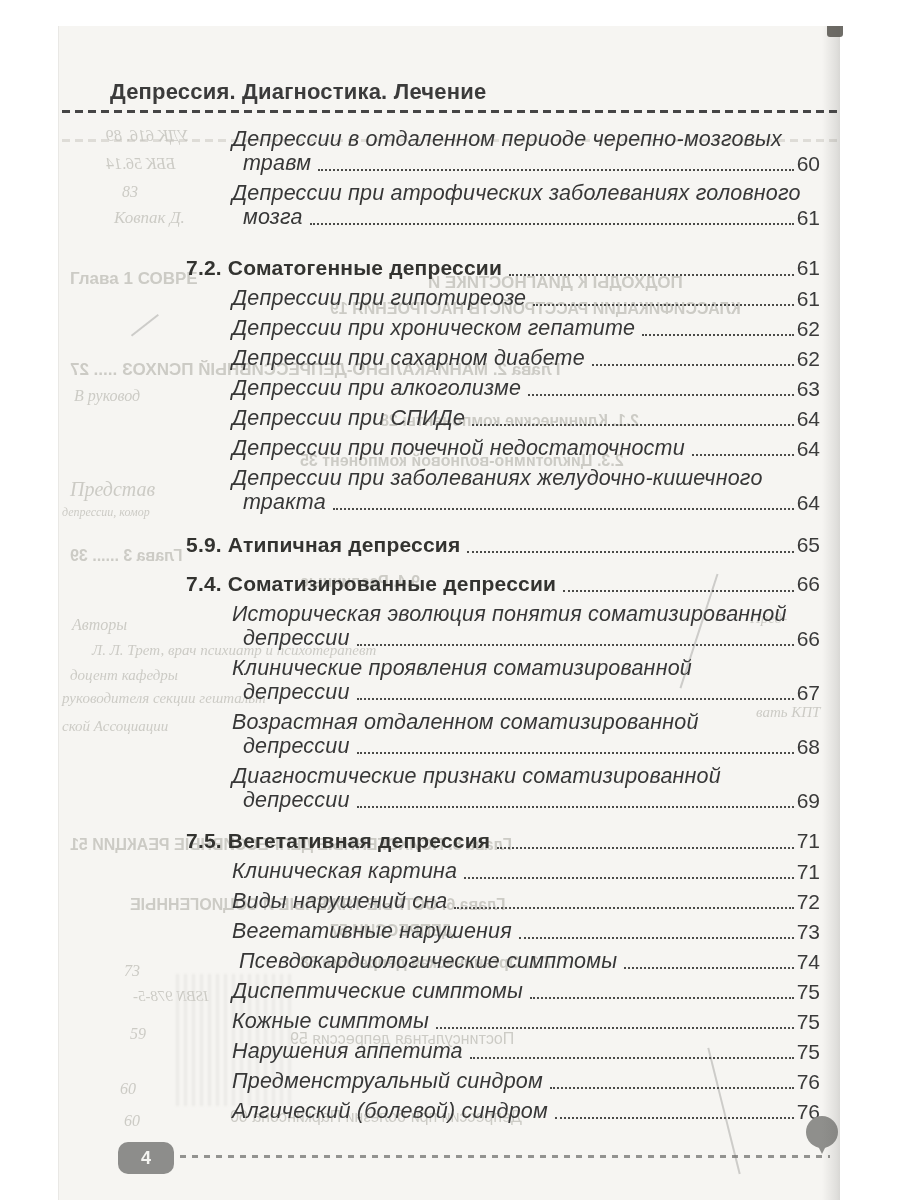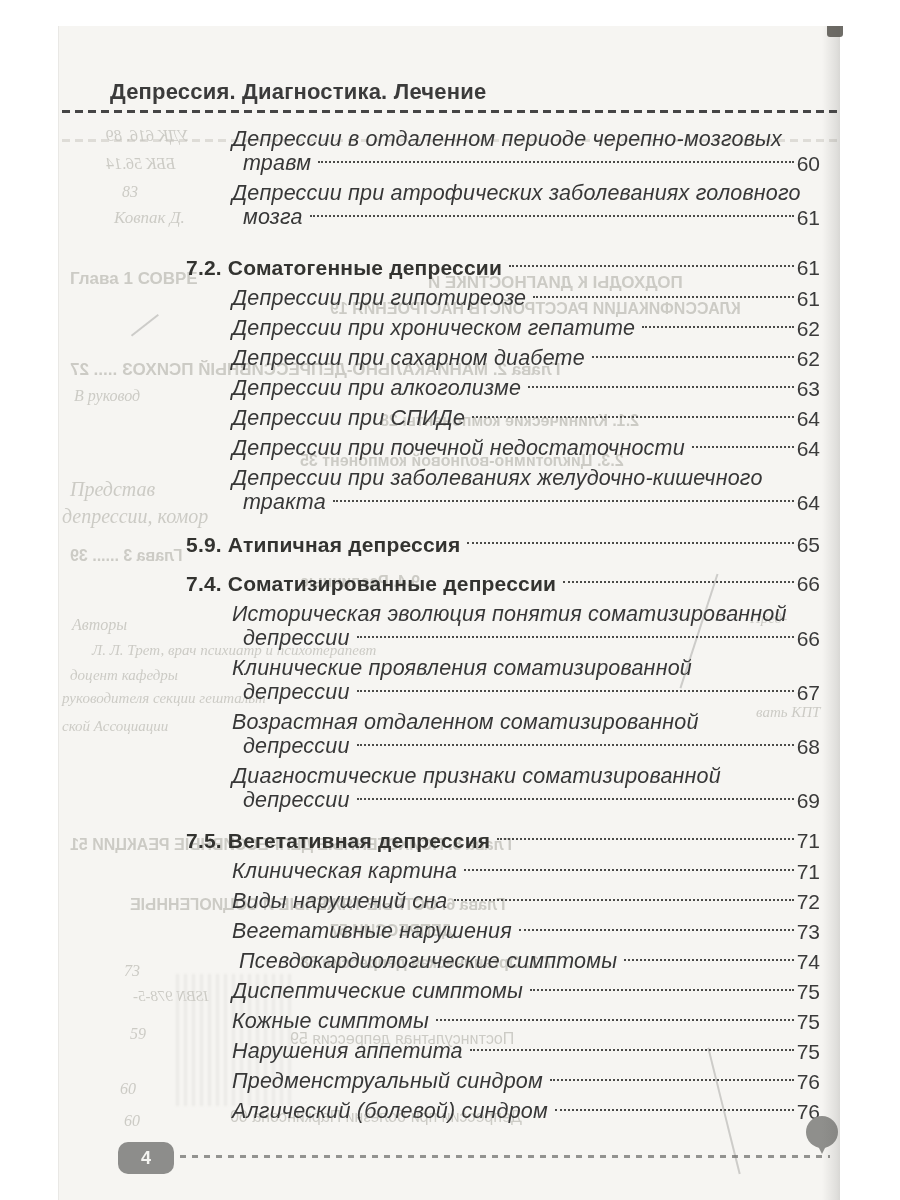--- a/index.html
+++ b/index.html
@@ -36,21 +36,21 @@
   .header-rule-bleed {
     position:absolute; left:4px; top:113px; width:778px; height:3px;
     background:repeating-linear-gradient(to right, #d8d6d0 0 8px, transparent 8px 13px);
     opacity:.8;
   }
   
   .toc {
     position:absolute; left:128px; top:102px; width:634px;
   }
   .row {
-    display:flex; align-items:center;
+    display:flex; align-items:flex-end;
     font-size:21.5px; line-height:23px; color:#373737;
     margin-top:7px;
   }
   .row:first-child { margin-top:0; }
   .row .txt { white-space:nowrap; font-style:italic; letter-spacing:.2px; }
   .row.bold { line-height:25px; margin-top:24px; }
   .row.bold .txt { font-style:normal; font-weight:bold; font-size:21px; color:#333330; }
   .row.cont { margin-top:1px; }
   .row.sub, .row.line1 { padding-left:46px; }
   .row.sub2 { padding-left:53px; }
@@ -123,21 +123,21 @@
       <div class="bleed" style="left: 64px; top: 157px; font-size: 16px;">83</div>
       <div class="bleed" style="left: 56px; top: 182px; font-size: 17px;">Ковпак Д.</div>
       <div class="bleed b sans" style="left: 12px; top: 243px; font-size: 17px;">Глава 1 СОВРЕ</div>
       <div class="bleed b sans m" style="left: 370px; top: 247px; font-size: 17px;">ПОДХОДЫ К ДИАГНОСТИКЕ И</div>
       <div class="bleed b sans m" style="left: 272px; top: 274px; font-size: 16px;">КЛАССИФИКАЦИИ РАССТРОЙСТВ НАСТРОЕНИЯ 19</div>
       <div class="bleed b sans m" style="left: 12px; top: 334px; font-size: 17px;">Глава 2. МАНИАКАЛЬНО-ДЕПРЕССИВНЫЙ ПСИХОЗ ..... 27</div>
       <div class="bleed" style="left: 16px; top: 361px; font-size: 16px;">В руковод</div>
       <div class="bleed b sans m" style="left: 322px; top: 386px; font-size: 16px;">2.1. Клинические компоненты 28</div>
       <div class="bleed b sans m" style="left: 242px; top: 426px; font-size: 16px;">2.3. Циклотимно-волновой компонент 35</div>
       <div class="bleed" style="left: 12px; top: 452px; font-size: 20px;">Представ</div>
-      <div class="bleed" style="left: 4px; top: 479px; font-size: 20px;">депрессии, комор</div>
+      <div class="bleed" style="left: 4px; top: 479px; font-size: 12px;">депрессии, комор</div>
       <div class="bleed b sans m" style="left: 12px; top: 521px; font-size: 16px;">Глава 3 ...... 39</div>
       <div class="bleed b sans m" style="left: 242px; top: 547px; font-size: 16px;">9.4. Различные</div>
       <div class="bleed" style="left: 14px; top: 590px; font-size: 16px;">Авторы</div>
       <div class="bleed" style="left: 34px; top: 616px; font-size: 15px;">Л. Л. Трет, врач психиатр и психотерапевт</div>
       <div class="bleed" style="left: 12px; top: 641px; font-size: 15px;">доцент кафедры</div>
       <div class="bleed" style="left: 4px; top: 664px; font-size: 15px;">руководителя секции гештальт</div>
       <div class="bleed" style="left: 4px; top: 692px; font-size: 15px;">ской Ассоциации</div>
       <div class="bleed" style="left: 692px; top: 584px; font-size: 15px;">Пред-</div>
       <div class="bleed" style="left: 698px; top: 678px; font-size: 15px;">вать КПТ</div>
       <div class="bleed b sans m" style="left: 12px; top: 810px; font-size: 16px;">Глава 5. ПСИХОГЕННЫЕ ДЕПРЕССИВНЫЕ РЕАКЦИИ 51</div>

